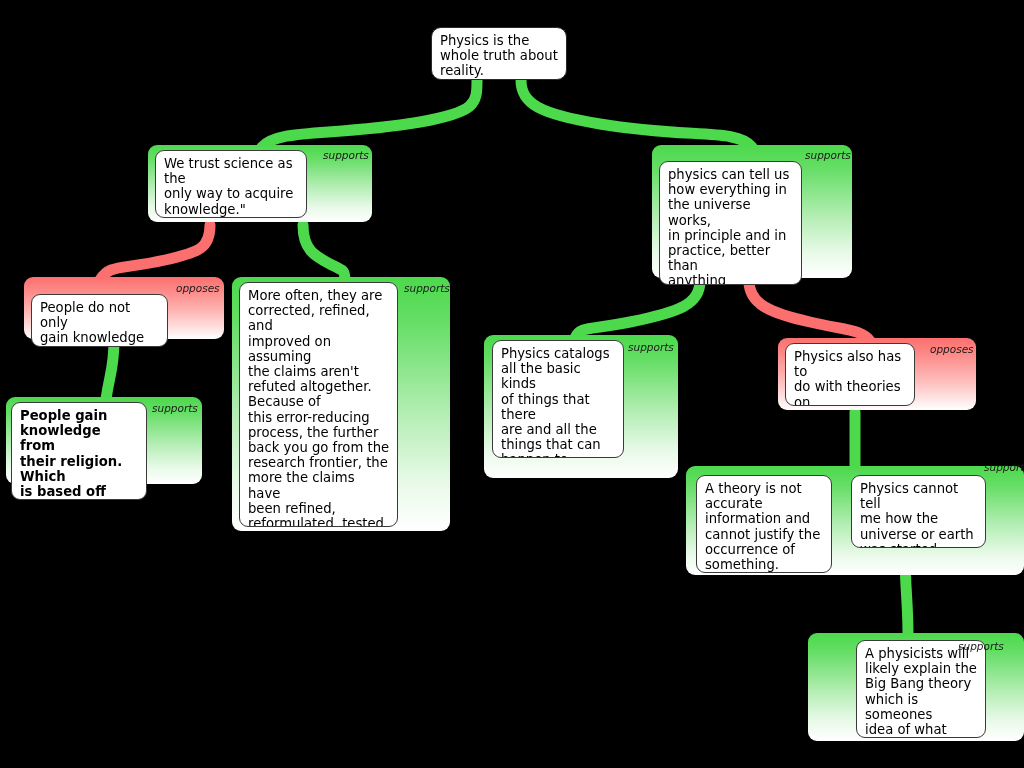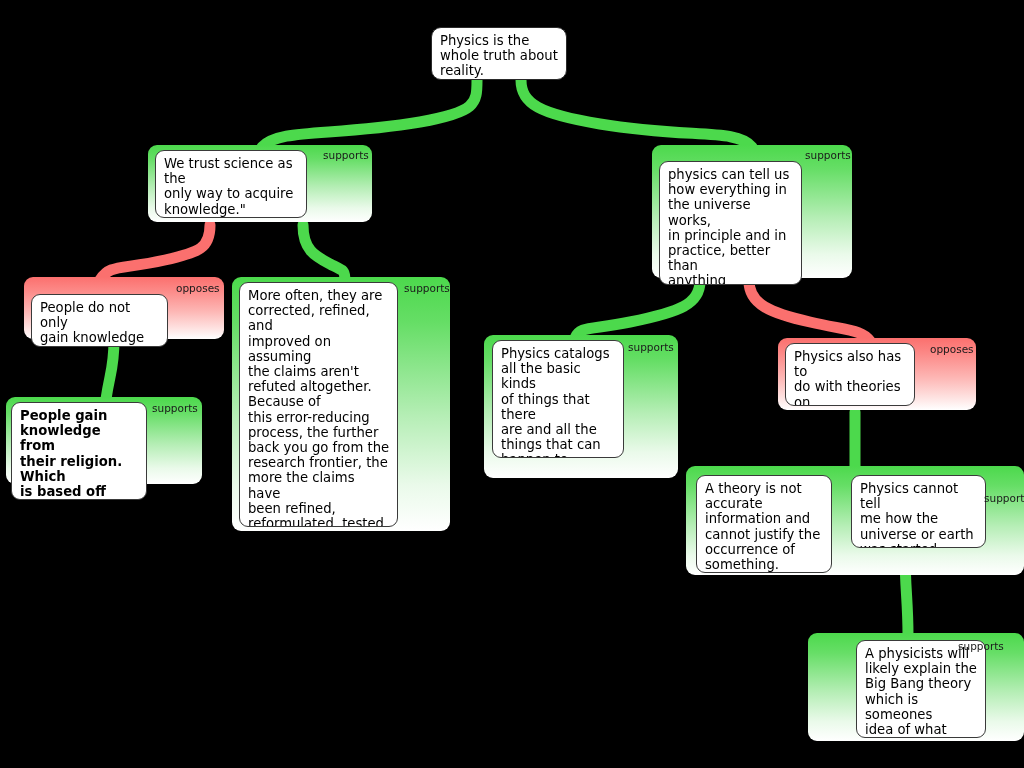--- a/index.html
+++ b/index.html
@@ -44,20 +44,21 @@
     border:1px solid #2a2a2a;
     border-radius:10px;
   }
 
   .tag{
     position:absolute;
     font-size:10.5px;
     line-height:11px;
     color:#1a1a1a;
     white-space:nowrap;
+    font-style:italic;
   }
 </style>
 </head>
 <body>
 
 <div id="canvas">
 
   <svg class="links" width="1024" height="768" viewBox="0 0 1024 768">
       <path d="M 477 80 C 477 104 476 112 420 122 C 330 137 280 128 262 147" fill="none" stroke="#4CD94C" stroke-width="11" stroke-linecap="round" stroke-linejoin="round"></path>
       <path d="M 521 80 C 521 104 540 114 600 124 C 690 139 736 128 752 147" fill="none" stroke="#4CD94C" stroke-width="11" stroke-linecap="round" stroke-linejoin="round"></path>
@@ -141,21 +142,21 @@
       <div class="box" style="left: 696px; top: 475px; width: 136px; height: 98px;">A theory is not
 accurate
 information and
 cannot justify the
 occurrence of
 something.</div>
       <div class="box" style="left: 838px; top: 475px; width: 135px; height: 73px; margin-left: 13px;">Physics cannot tell
 me how the
 universe or earth
 was started.</div>
-      <div class="tag" style="left: 984px; top: 493px;">support</div>
+      <div class="tag" style="left: 984px; top: 462px;">support</div>
       <div class="card supports" style="left: 808px; top: 633px; width: 216px; height: 108px;"></div>
       <div class="box" style="left: 856px; top: 640px; width: 130px; height: 98px;">A physicists will
 likely explain the
 Big Bang theory
 which is someones
 idea of what
 occurred.</div>
       <div class="tag" style="left: 958px; top: 641px;">supports</div>
     </div>
 

